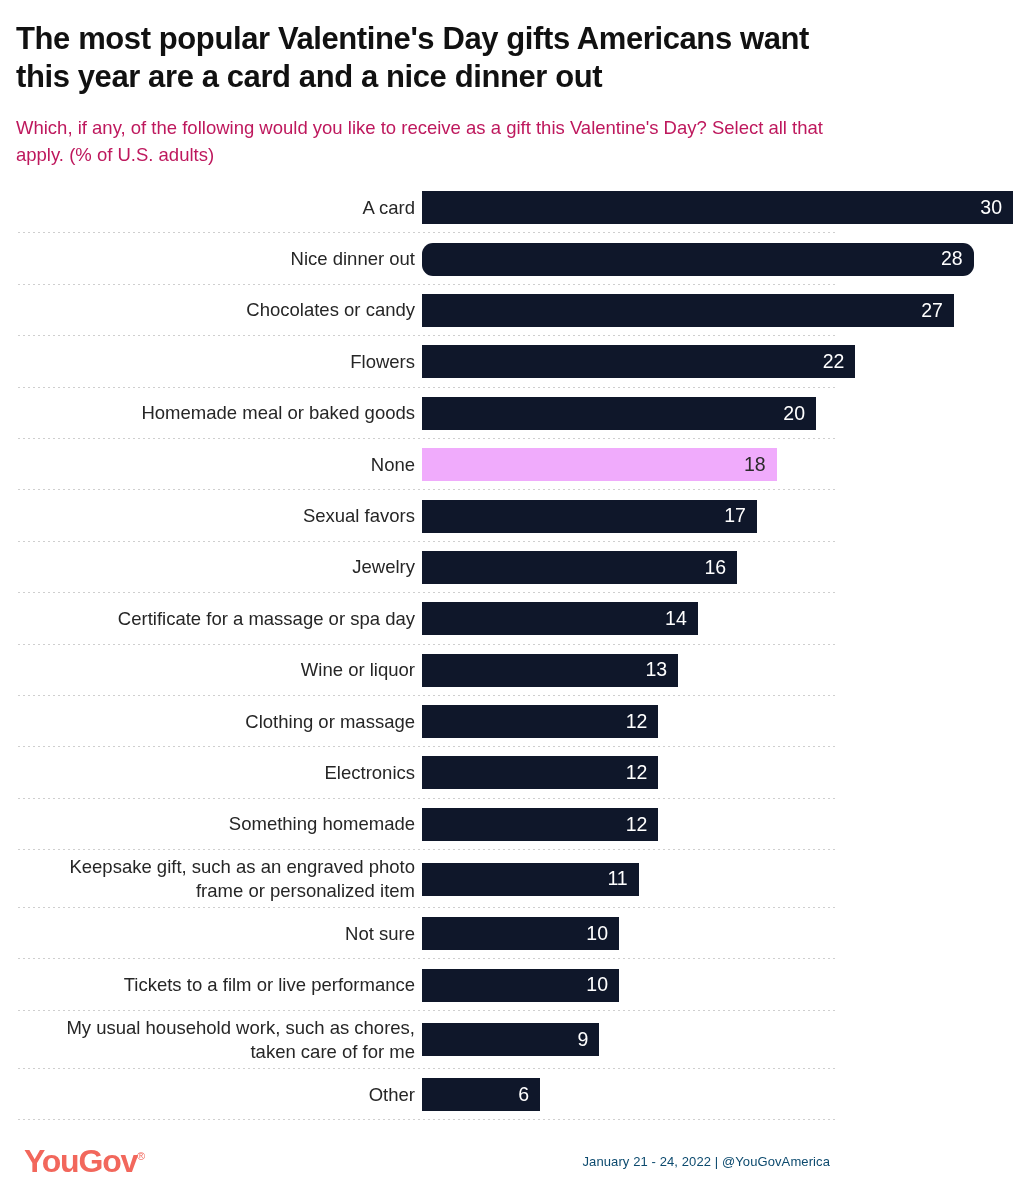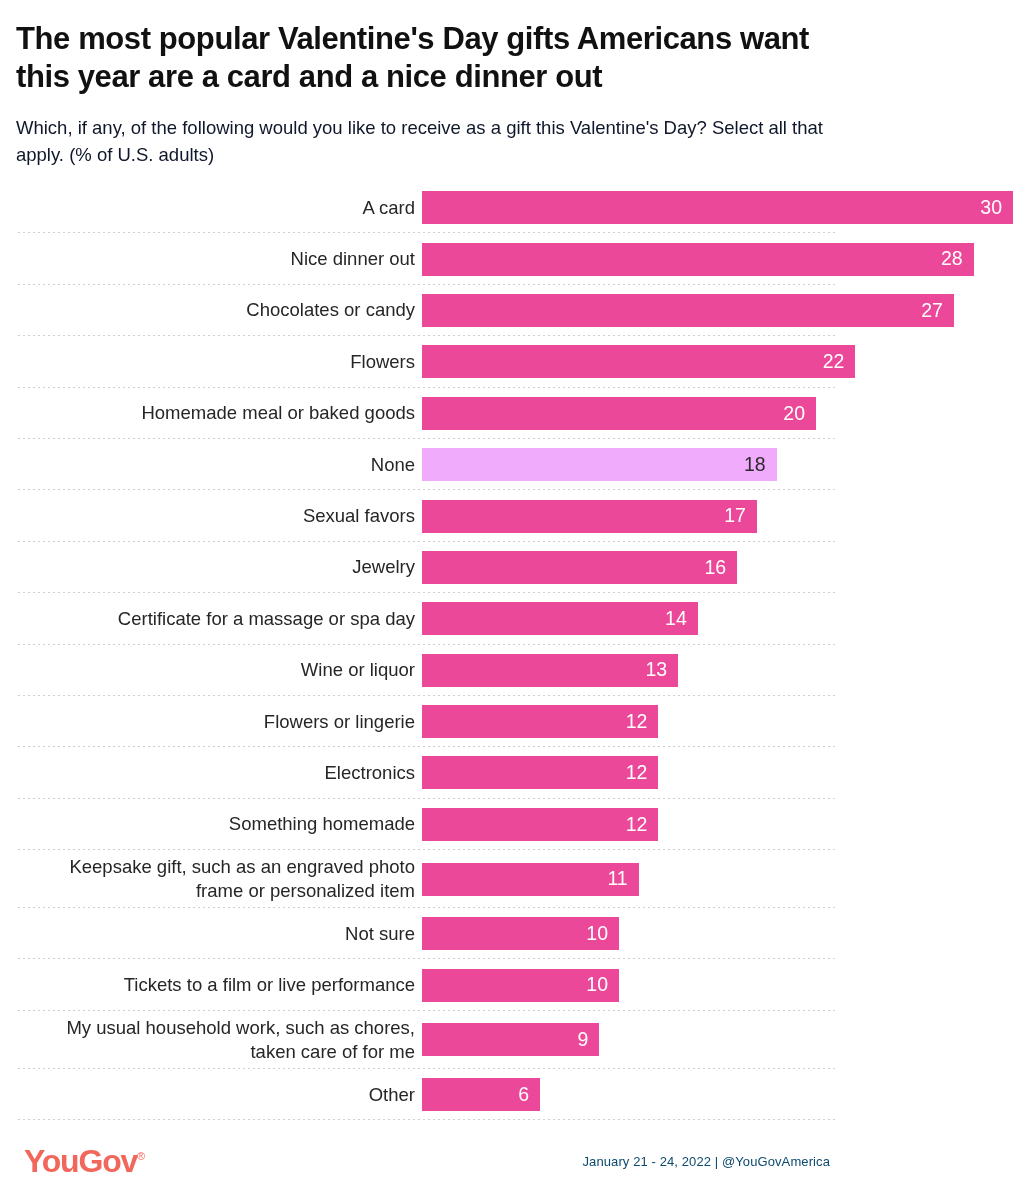--- a/index.html
+++ b/index.html
@@ -34,21 +34,21 @@
     line-height: 38px;
     font-weight: bold;
     letter-spacing: -0.4px;
     color: #111111;
     margin: 0 0 18px 0;
     max-width: 1000px;
   }
   .subtitle {
     font-size: 18.5px;
     line-height: 27px;
-    color: #0f172a;
+    color: #be185d;
     margin: 0;
     max-width: 1010px;
   }
 
   
   .chart {
     margin-top: 14px;
     position: relative;
     flex: 1 1 auto;
   }
@@ -103,21 +103,21 @@
   .bar-area {
     flex: 1 1 auto;
     position: relative;
     height: 33px;
   }
   .bar {
     position: absolute;
     left: 0;
     top: 0;
     height: 33px;
-    background: #ec4899;
+    background: #0f172a;
     display: flex;
     align-items: center;
     justify-content: flex-end;
     box-sizing: border-box;
     padding-right: 11px;
   }
   .bar.neutral {
     background: #f0abfc;
   }
   .bar-value {
@@ -175,21 +175,21 @@
           <div class="row-label">A card</div>
           <div class="bar-area">
             <div class="bar" style="width: 591px;">
               <span class="bar-value">30</span>
             </div>
           </div>
         </div>
         <div class="row">
           <div class="row-label">Nice dinner out</div>
           <div class="bar-area">
-            <div class="bar" style="width: 551.6px;">
+            <div class="bar" style="width: 551.6px; border-radius: 11px;">
               <span class="bar-value">28</span>
             </div>
           </div>
         </div>
         <div class="row">
           <div class="row-label">Chocolates or candy</div>
           <div class="bar-area">
             <div class="bar" style="width: 531.9px;">
               <span class="bar-value">27</span>
             </div>
@@ -245,21 +245,21 @@
         </div>
         <div class="row">
           <div class="row-label">Wine or liquor</div>
           <div class="bar-area">
             <div class="bar" style="width: 256.1px;">
               <span class="bar-value">13</span>
             </div>
           </div>
         </div>
         <div class="row">
-          <div class="row-label">Flowers or lingerie</div>
+          <div class="row-label">Clothing or massage</div>
           <div class="bar-area">
             <div class="bar" style="width: 236.4px;">
               <span class="bar-value">12</span>
             </div>
           </div>
         </div>
         <div class="row">
           <div class="row-label">Electronics</div>
           <div class="bar-area">
             <div class="bar" style="width: 236.4px;">

